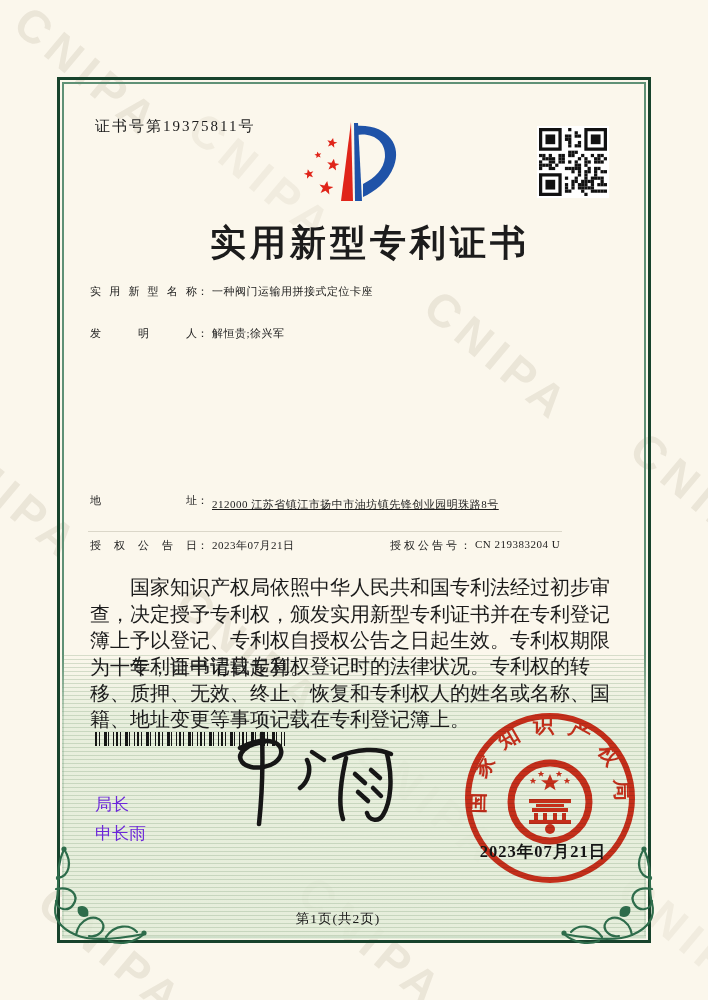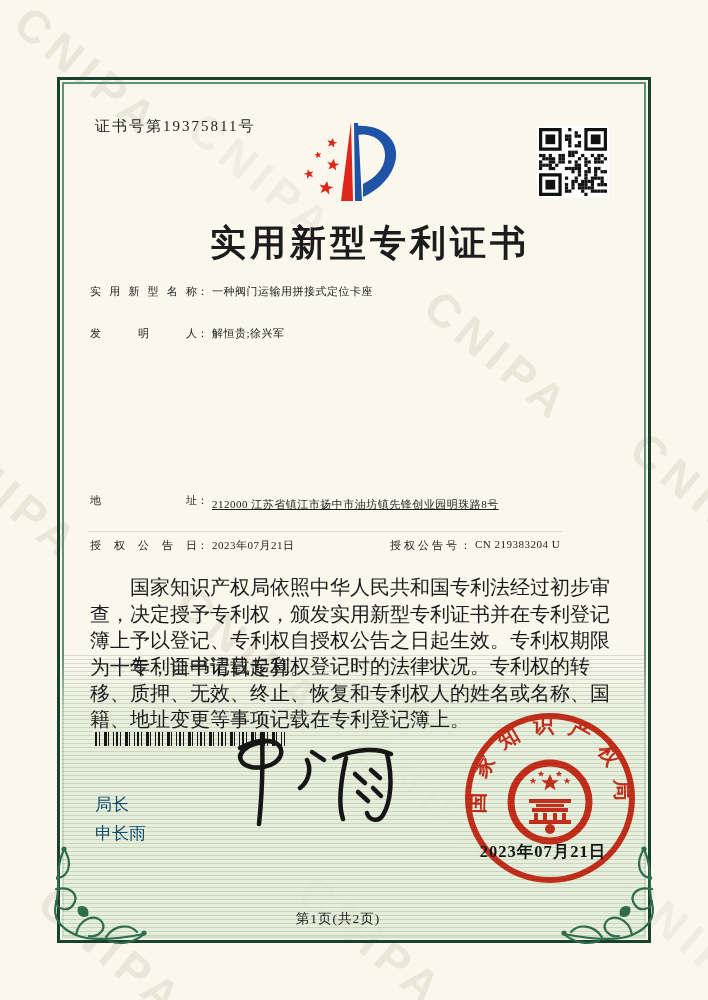--- a/index.html
+++ b/index.html
@@ -36,21 +36,21 @@
   .para{position:absolute;left:90px;width:532px;z-index:3;
         font-size:20px;line-height:26.5px;text-indent:2em;color:#1a1a1a;}
   .barcode{position:absolute;left:95px;top:732px;width:190px;height:14px;z-index:3;
     background-image:repeating-linear-gradient(90deg,
       #161616 0 2px, rgba(0,0,0,0) 2px 4px,
       #161616 4px 5px, rgba(0,0,0,0) 5px 9px,
       #161616 9px 12px, rgba(0,0,0,0) 12px 13px,
       #161616 13px 14px, rgba(0,0,0,0) 14px 18px,
       #161616 18px 19px, rgba(0,0,0,0) 19px 21px);}
   .director{position:absolute;left:95px;z-index:3;font-family:"Liberation Sans",sans-serif;
-            font-size:17px;color:#0c4a6e;}
+            font-size:17px;color:#6d28d9;}
   .sig{position:absolute;left:210px;top:726px;z-index:3;}
   .seal{position:absolute;left:460px;top:708px;z-index:4;mix-blend-mode:multiply;}
   .seal-date{position:absolute;left:463px;top:841px;width:160px;text-align:center;
              font-size:16.5px;font-weight:600;letter-spacing:1px;color:#151515;z-index:5;}
   .pagenum{position:absolute;left:0;width:676px;top:910px;text-align:center;
            font-size:13.5px;z-index:3;letter-spacing:1px;}
   .note{position:absolute;left:50%;transform:translateX(-50%);top:945px;z-index:3;
         background:#fffef8;padding:3px 14px 5px;font-style:italic;font-size:15px;
         letter-spacing:2.5px;}
   .orn{position:absolute;z-index:4;}

